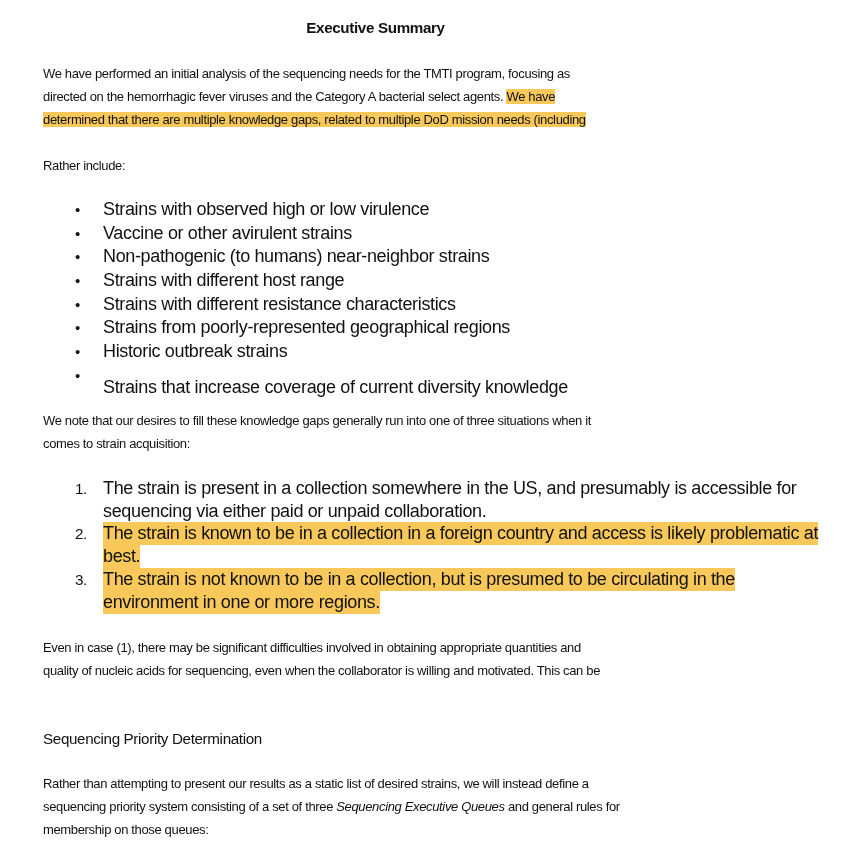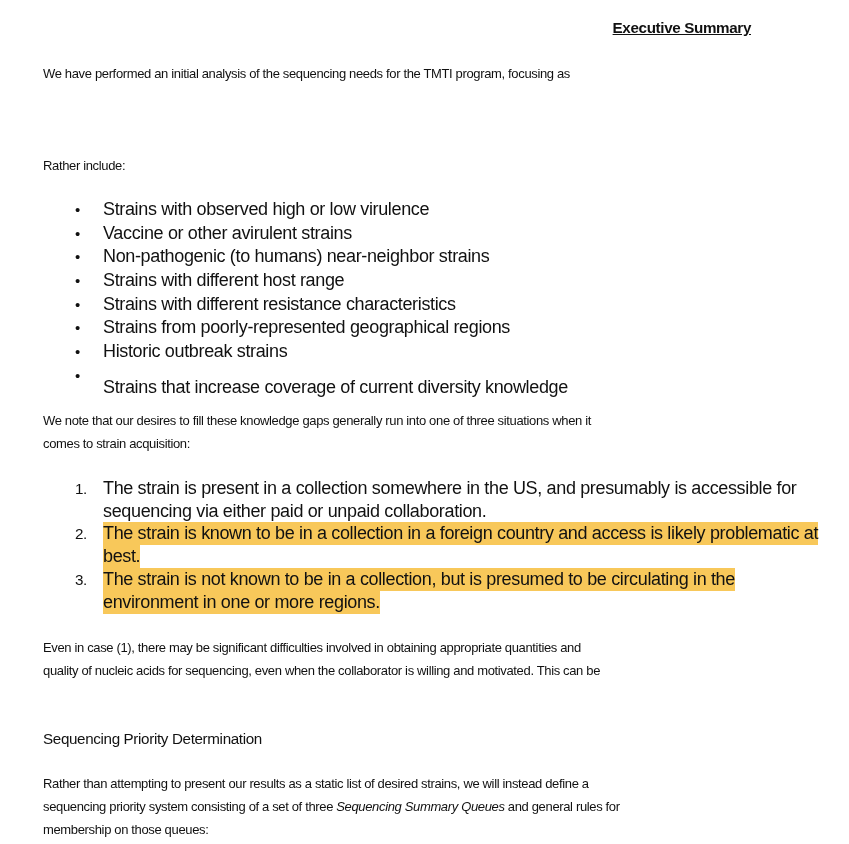--- a/index.html
+++ b/index.html
@@ -1,40 +1,46 @@
 <!DOCTYPE html>
 <html><head>
 <meta charset="utf-8">
 <style>
   html, body { margin: 0; padding: 0; background: #ffffff; }
   body { width: 849px; height: 844px; overflow: hidden; position: relative;
          font-family: "Liberation Sans", sans-serif; color: #111111; }
   .page { position: absolute; left: 0; top: 0; width: 849px; height: 844px; }
   .line { position: absolute; left: 43px; white-space: nowrap; font-size: 13px;
           letter-spacing: -0.35px; line-height: 23px; height: 23px; }
-  .title { position: absolute; top: 16px; left: 0; width: 751px; text-align: right;
-           font-weight: bold; font-size: 15.2px; letter-spacing: -0.35px; line-height: 23px; text-decoration: underline; }
+  .title { position: absolute; top: 16px; left: 0; width: 751px; text-align: center;
+           font-weight: bold; font-size: 15.2px; letter-spacing: -0.35px; line-height: 23px; }
   .hl { background: #f8c85a; }
   .bullet { position: absolute; left: 75px; font-size: 15px; line-height: 23px; }
   .bitem { position: absolute; left: 103px; white-space: nowrap; font-size: 18px;
            letter-spacing: -0.35px; line-height: 23px; }
   .num { position: absolute; left: 75px; font-size: 15.2px; line-height: 23px; letter-spacing: -0.35px; }
   .h2 { position: absolute; left: 43px; font-weight: normal; font-size: 15.2px;
         letter-spacing: -0.35px; line-height: 23px; }
   em { font-style: italic; }
 </style>
 </head>
 <body>
 
 <div class="page">
 
   <div class="title">Executive Summary</div>
 
   <div class="line" style="top:62px">
     <span>We have performed an initial analysis of the sequencing needs for the TMTI program, focusing as</span>
+  </div>
+  <div class="line" style="top:85px">
+    <span>directed on the hemorrhagic fever viruses and the Category A bacterial select agents. </span><span class="hl">We have</span>
+  </div>
+  <div class="line" style="top:108px">
+    <span class="hl">determined that there are multiple knowledge gaps, related to multiple DoD mission needs (including</span>
   </div>
   <div class="line" style="top:154px">
     <span>Rather include:</span>
   </div>
 
   <div>
     <div>
       <span class="bullet" style="top:198px">•</span>
       <span class="bitem" style="top:198px">Strains with observed high or low virulence</span>
     </div>
@@ -89,17 +95,17 @@
     </div>
   </div>
 
   <div class="line" style="top:636px">Even in case (1), there may be significant difficulties involved in obtaining appropriate quantities and</div>
   <div class="line" style="top:659px">quality of nucleic acids for sequencing, even when the collaborator is willing and motivated. This can be</div>
 
   <div class="h2" style="top:727px">Sequencing Priority Determination</div>
 
   <div class="line" style="top:772px">Rather than attempting to present our results as a static list of desired strains, we will instead define a</div>
   <div class="line" style="top:795px">
-    <span>sequencing priority system consisting of a set of three </span><em>Sequencing Summary Queues</em><span> and general rules for</span>
+    <span>sequencing priority system consisting of a set of three </span><em>Sequencing Executive Queues</em><span> and general rules for</span>
   </div>
   <div class="line" style="top:818px">membership on those queues:</div>
 
 </div>
 
 </body></html>

